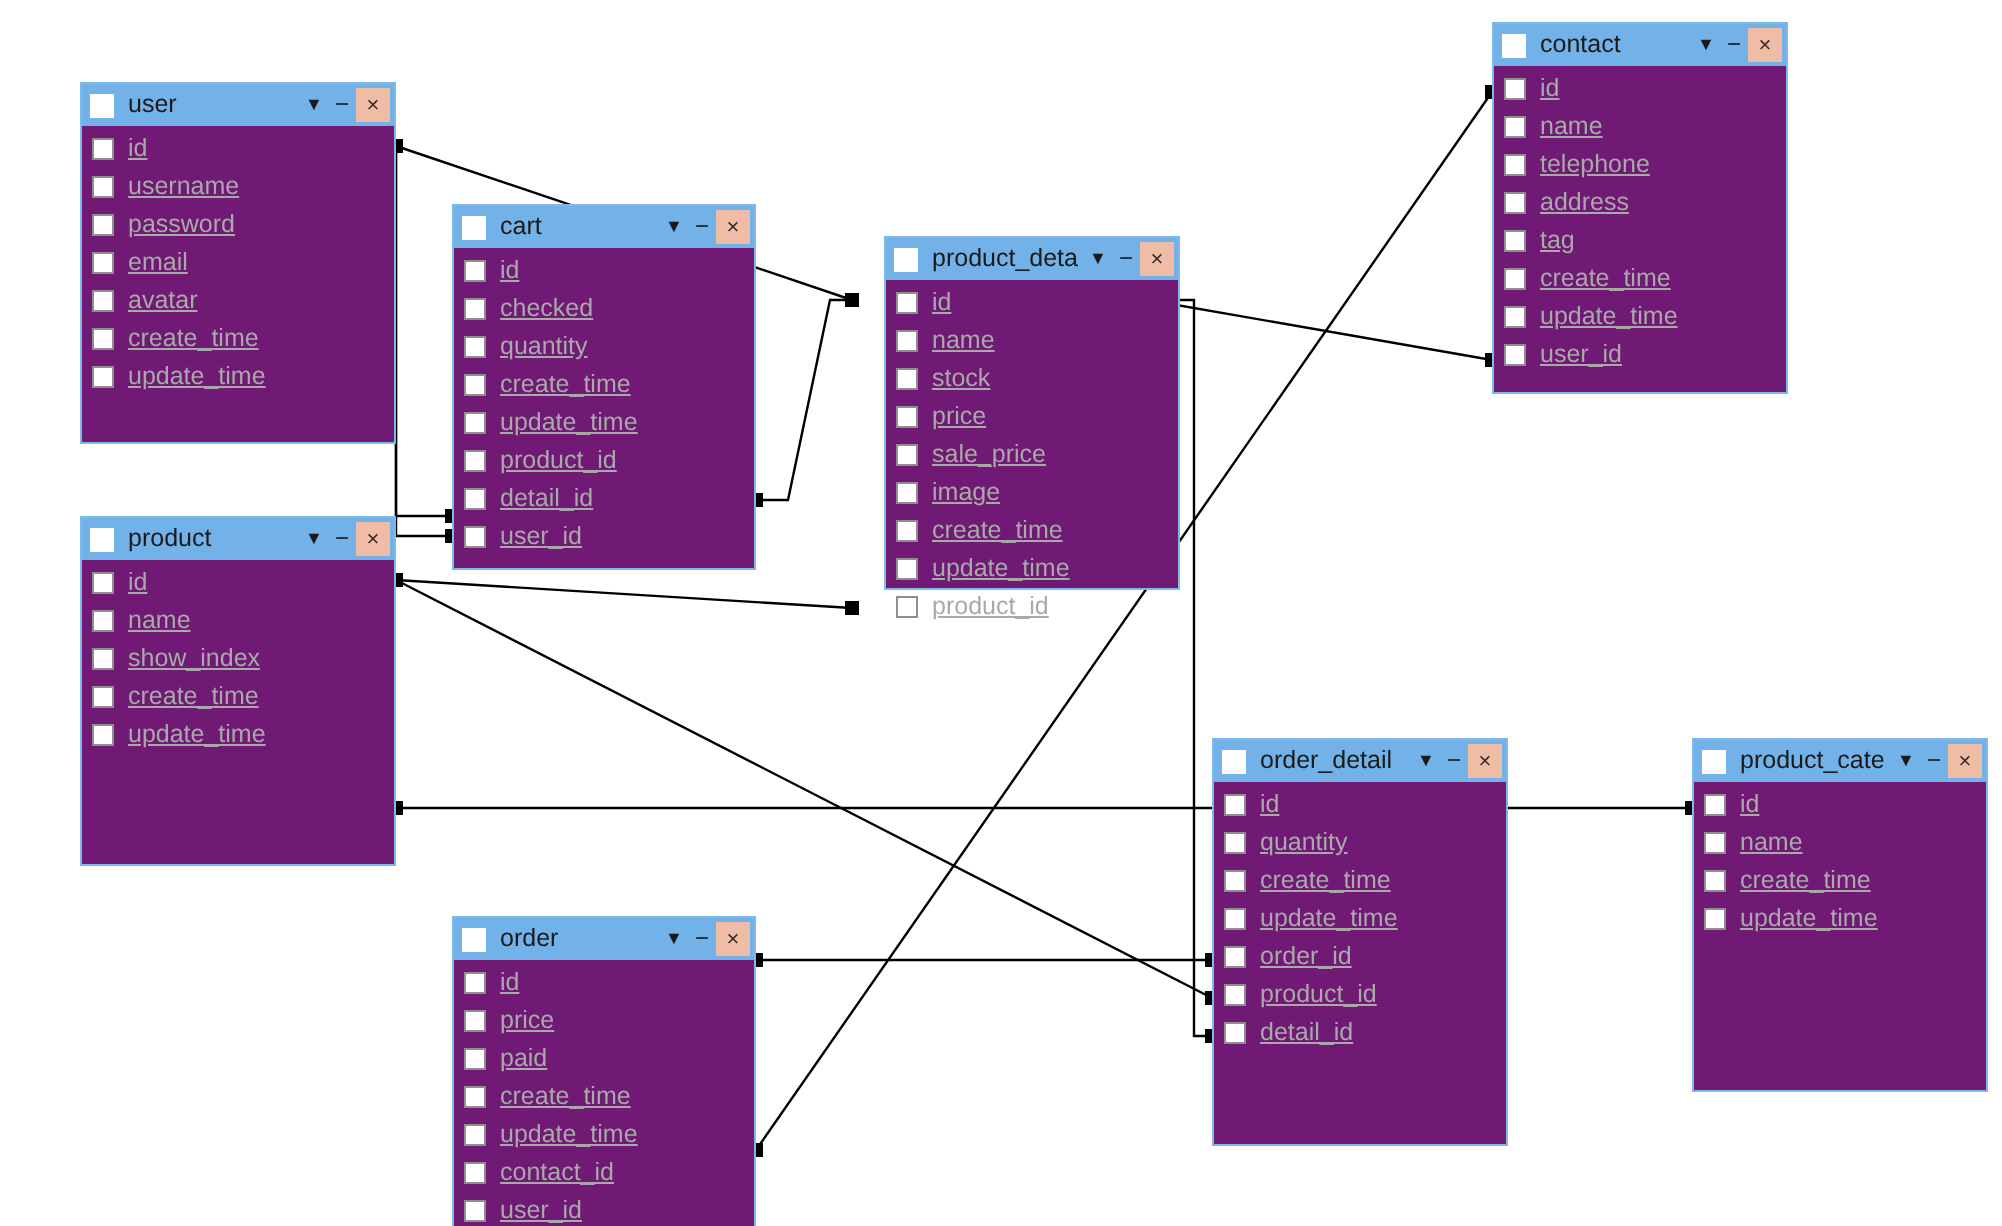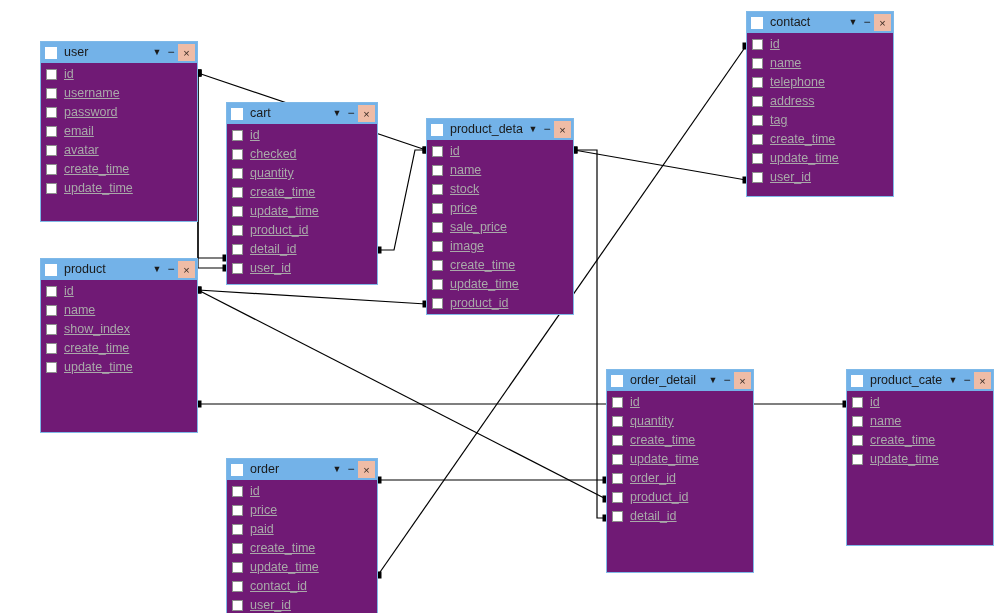--- a/index.html
+++ b/index.html
@@ -265,21 +265,21 @@
           <div class="field-row">
             <div class="fld-check"></div>
             <div class="fld-name">detail_id</div>
           </div>
           <div class="field-row">
             <div class="fld-check"></div>
             <div class="fld-name">user_id</div>
           </div>
         </div>
       </div>
-      <div class="table-box" style="left: 426px; top: 118px; width: 148px; height: 197px;">
+      <div class="table-box" style="left: 442px; top: 118px; width: 148px; height: 177px;">
         <div class="tbl-header">
           <div class="hdr-check"></div>
           <div class="hdr-title">product_deta</div>
           <div class="hdr-ctrls">
             <div class="ctrl-caret">▼</div>
             <div class="ctrl-min">−</div>
             <div class="ctrl-close">×</div>
           </div>
         </div>
         <div class="tbl-body">

